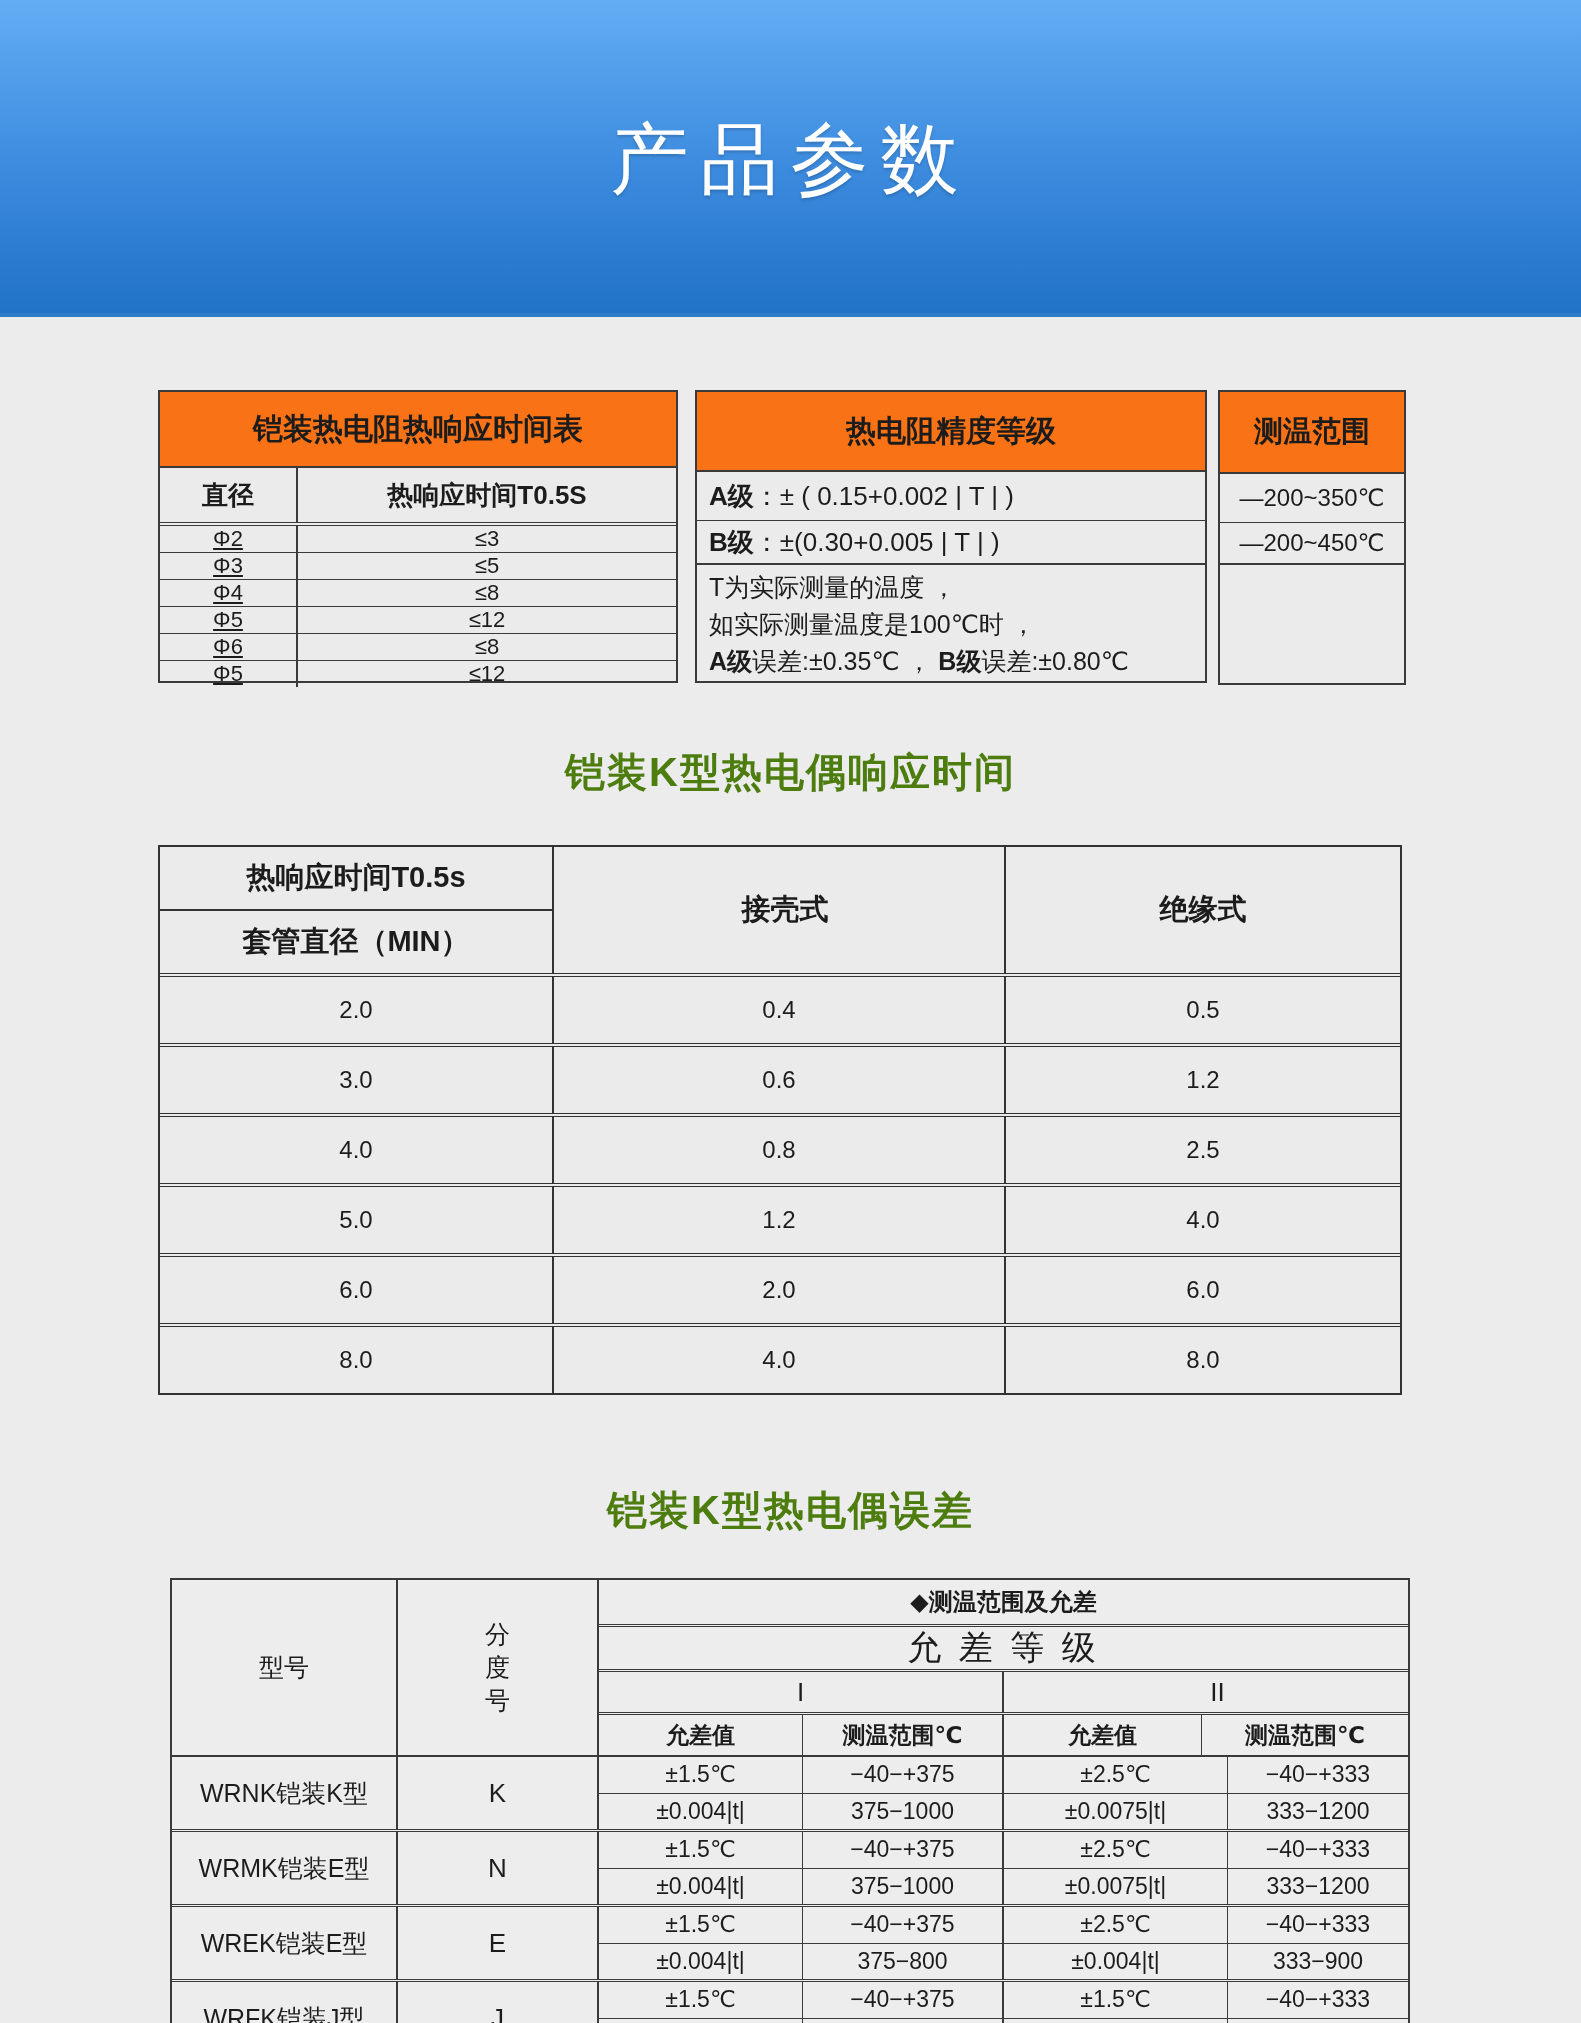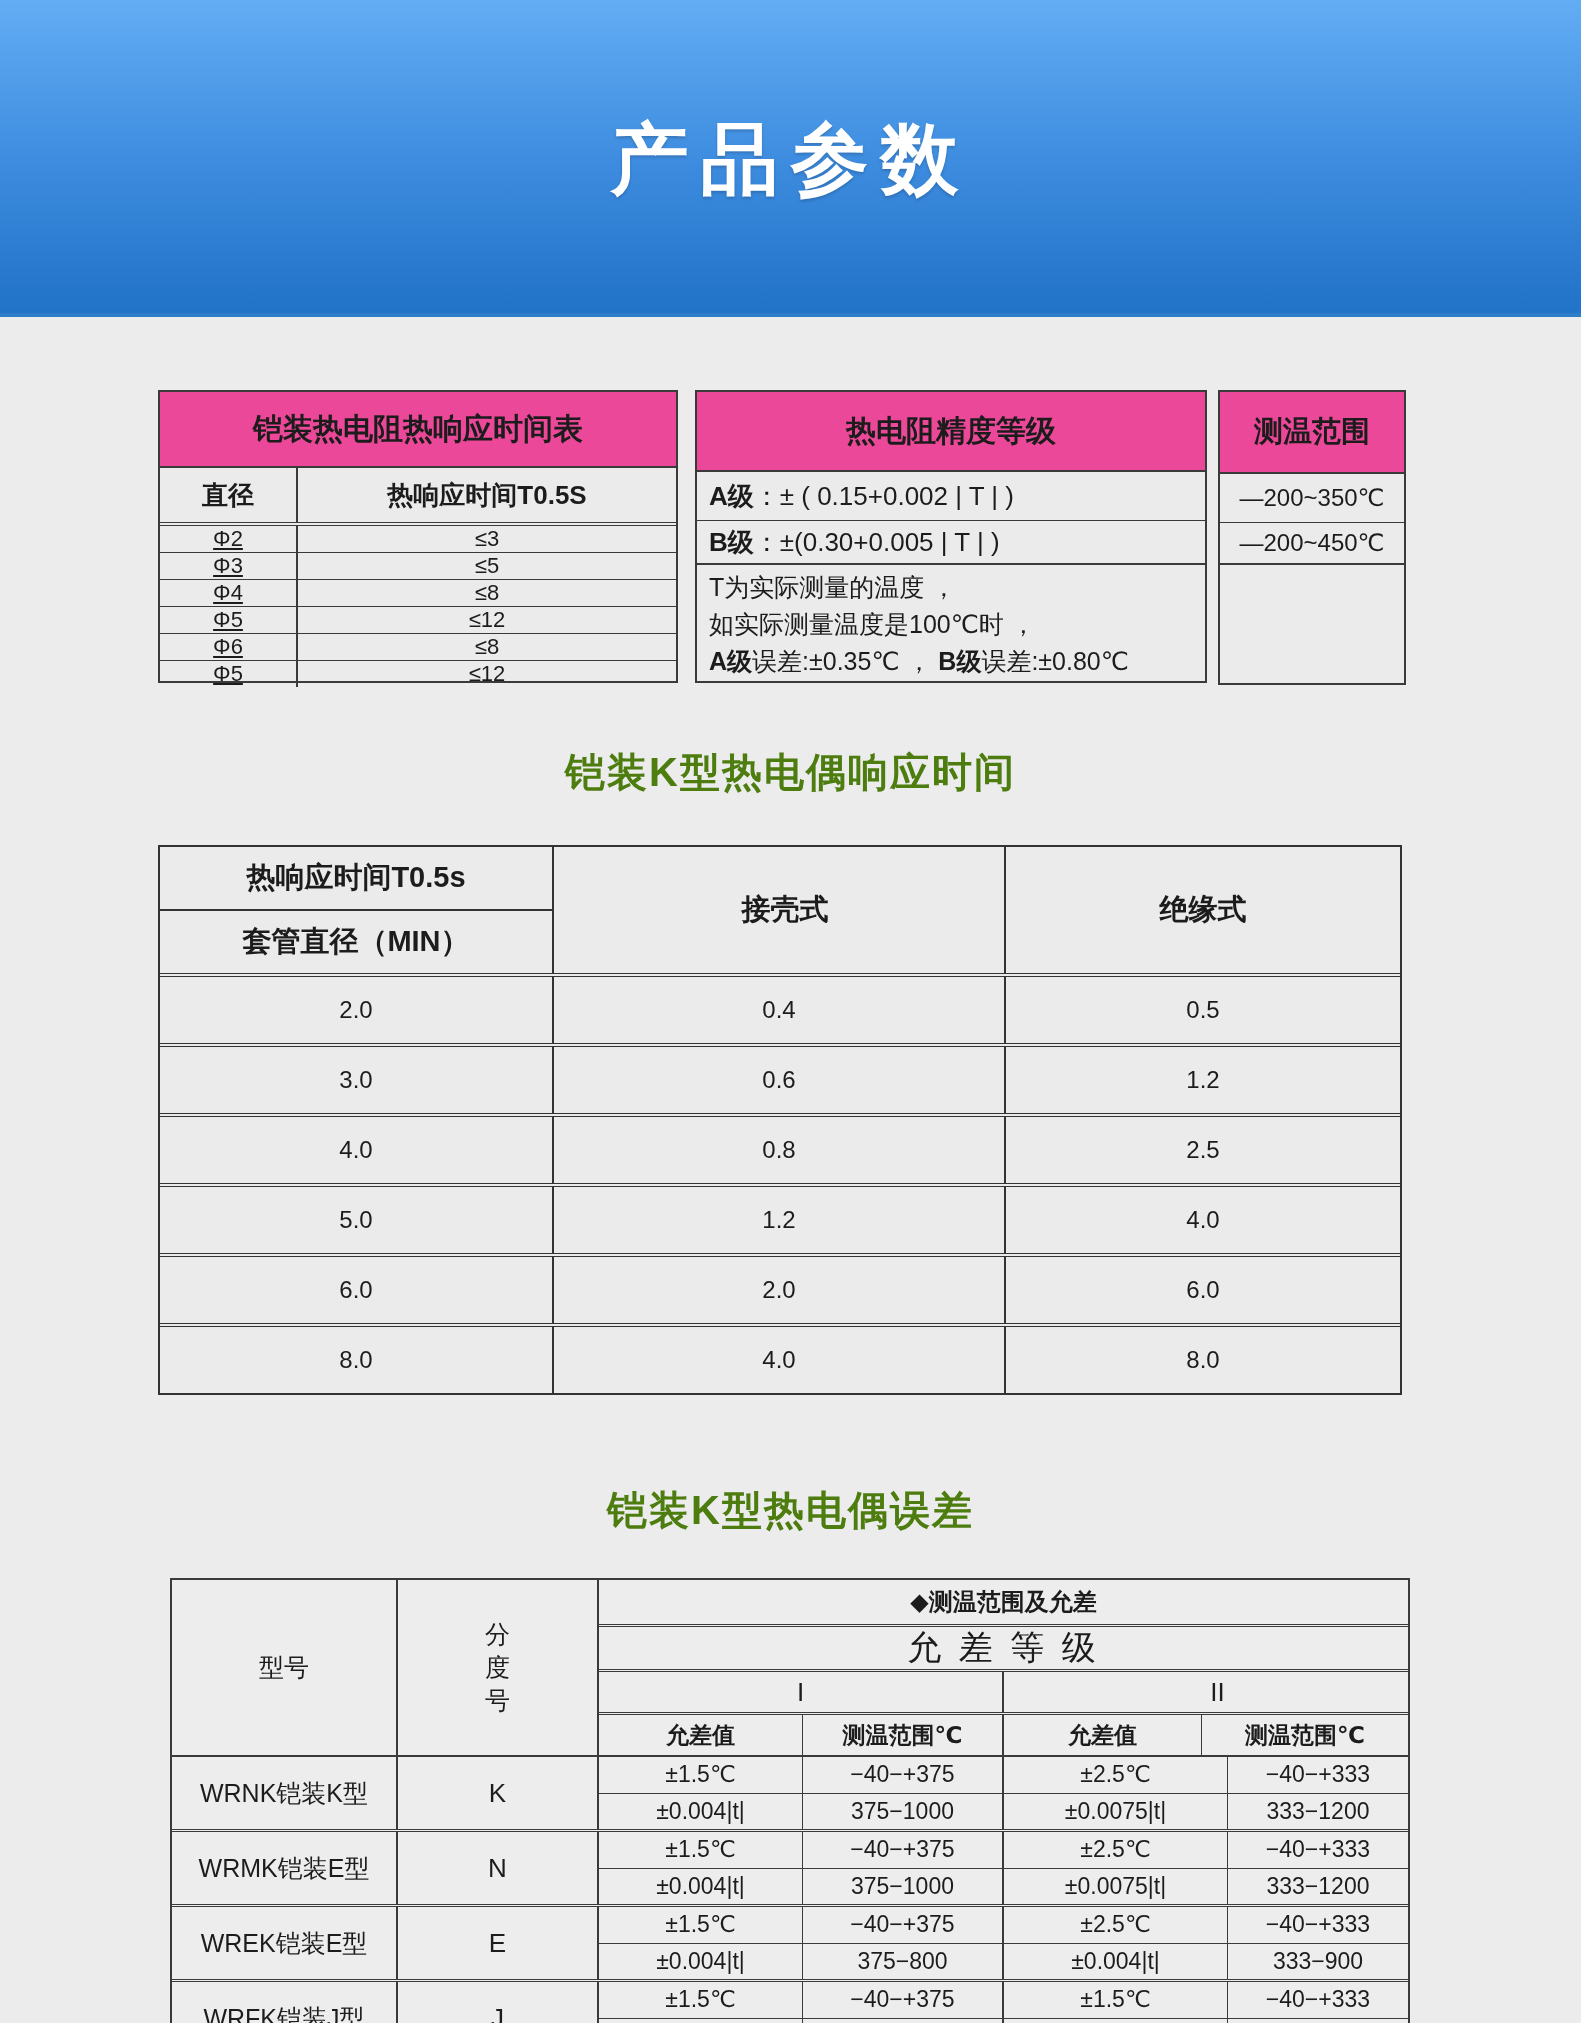--- a/index.html
+++ b/index.html
@@ -7,26 +7,26 @@
     width:1581px;height:2023px;position:relative;overflow:hidden;
     background:#ececec;color:#1c1c1c;
     font-family:"Liberation Sans","DejaVu Sans",sans-serif;
   }
   .c{display:flex;align-items:center;justify-content:center;}
   
   .hero{position:absolute;left:0;top:0;width:100%;height:313px;
     background:linear-gradient(180deg,#63adf4 0%,#3b8ade 55%,#2173c8 100%);
     border-bottom:4px solid #2e7dcb;}
   .hero-title{position:absolute;left:0;top:108px;width:100%;text-align:center;
-    font-size:78px;font-weight:700;color:#ffffff;letter-spacing:12px;
+    font-size:78px;font-weight:400;color:#ffffff;letter-spacing:12px;
     text-shadow:0 2px 3px rgba(0,0,0,.18);}
   
   .t1{position:absolute;left:158px;top:390px;width:520px;height:293px;
     border:2px solid #3a3a3a;box-sizing:border-box;display:flex;flex-direction:column;background:#ebebeb;}
-  .t-titlebar{background:#ec4899;border-bottom:2px solid #3a3a3a;
+  .t-titlebar{background:#f97316;border-bottom:2px solid #3a3a3a;
     font-weight:700;font-size:30px;flex:0 0 auto;}
   .t1 .t-titlebar{height:74px;}
   .t1-head{display:flex;height:54px;border-bottom:4px double #3a3a3a;font-weight:700;font-size:26px;flex:0 0 auto;}
   .t1-head .h1{width:138px;border-right:2px solid #3a3a3a;box-sizing:border-box;}
   .t1-head .h2{flex:1;}
   .t1-body{flex:1;display:flex;flex-direction:column;}
   .t1-row{flex:1;display:flex;border-bottom:1px solid #3a3a3a;font-size:22px;}
   .t1-row:last-child{border-bottom:none;}
   .t1-row .c1{width:138px;border-right:2px solid #3a3a3a;box-sizing:border-box;text-decoration:underline;}
   .t1-row .c2{flex:1;}

